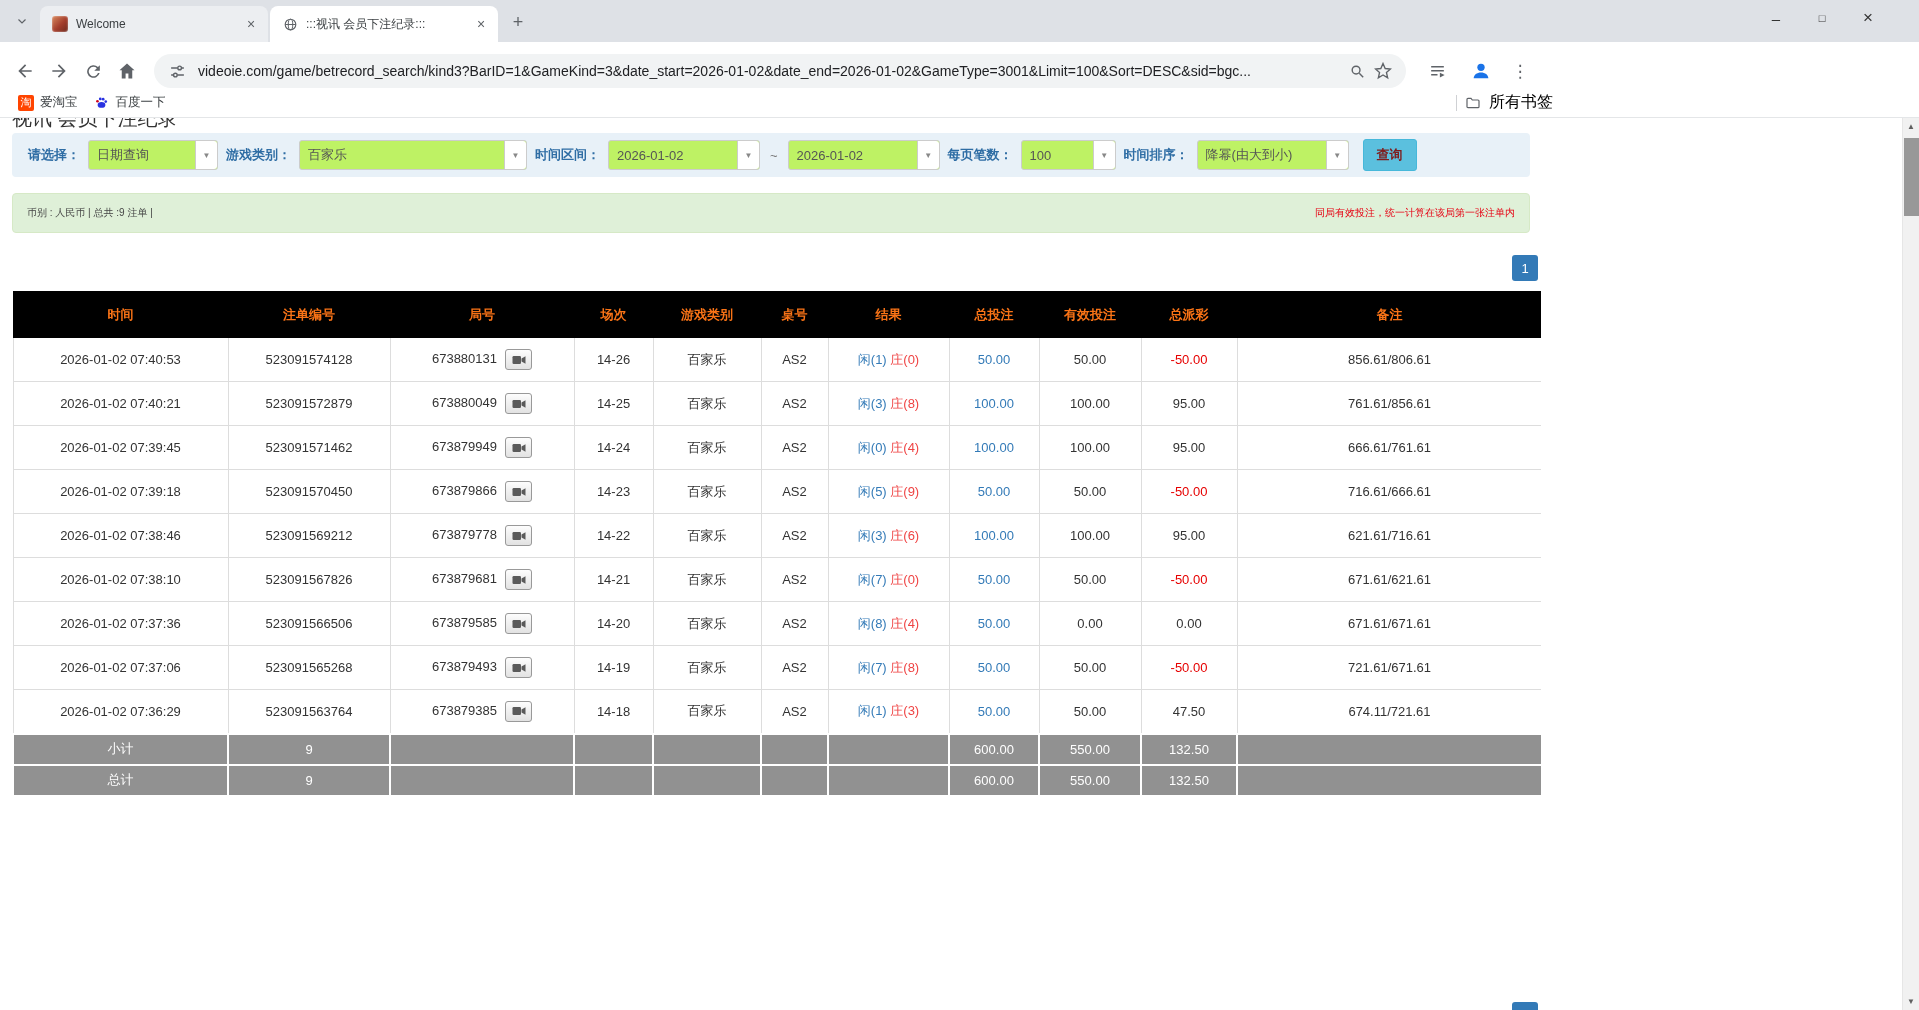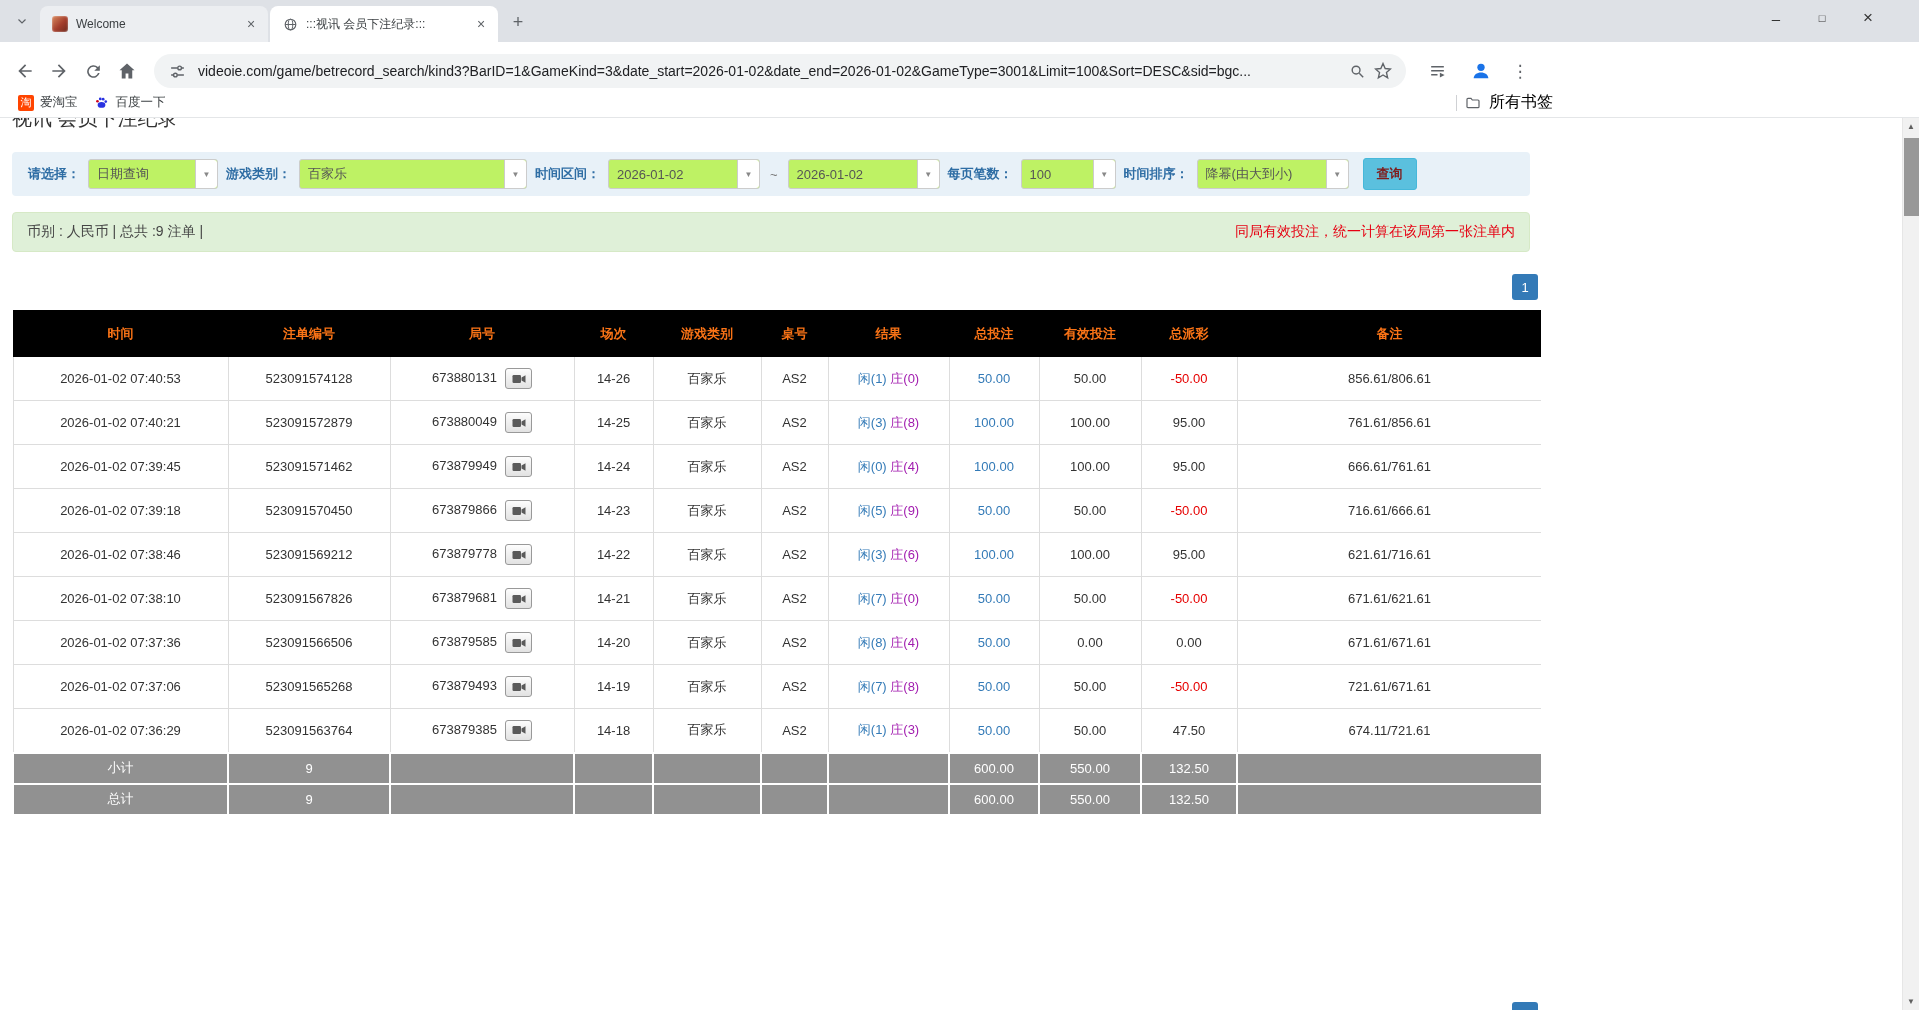--- a/index.html
+++ b/index.html
@@ -52,50 +52,50 @@
   .bm-ico-taobao { width:16px; height:16px; background:#ff4400; border-radius:2px; color:#fff;
     font-size:11px; display:flex; align-items:center; justify-content:center; }
   .bm-right { margin-left:auto; margin-right:356px; display:flex; align-items:center; gap:8px; }
   .bm-divider { width:1px; height:16px; background:#cfd1d4; }
 
   
   .page { position:relative; width:1529px; margin-left:12px; height:892px; overflow:hidden; }
   .title-clip { height:15px; overflow:hidden; }
   .page-title { font-size:20px; line-height:26px; color:#333; margin-top:-13px; white-space:nowrap; }
 
-  .filter-panel { margin-top:19px; margin-right:11px; height:44px; background:#e8f1f8;
+  .filter-panel { margin-right:11px; height:44px; background:#e8f1f8;
     border-radius:4px; display:flex; align-items:center; padding:0 16px; gap:8px; }
   .flabel { color:#2e6da4; font-weight:bold; font-size:13px; white-space:nowrap; }
   .sel { position:relative; height:30px; background:#bef264; border:1px solid #ccc; border-radius:3px;
     display:flex; align-items:center; cursor:pointer; flex:0 0 auto; }
   .sel-val { flex:1; padding:0 8px; font-size:13px; color:#555; white-space:nowrap; overflow:hidden; }
   .sel-btn { width:22px; height:100%; border-left:1px solid #ccc; display:flex; align-items:center;
     justify-content:center; color:#888; font-size:8px; background:#fff; border-radius:0 3px 3px 0; }
   .tilde { color:#777; font-size:13px; padding:0 2px; }
   .btn-query { background:#5bc0de; border:1px solid #46b8da; color:#7f1d1d; font-size:13px;
     font-weight:bold; padding:6px 13px; border-radius:3px; cursor:pointer; margin-left:6px; }
 
   .summary-bar { margin-top:16px; margin-right:11px; height:40px; background:#dff0d8;
     border:1px solid #d6e9c6; border-radius:4px; display:flex; align-items:center;
-    justify-content:space-between; padding:0 14px; font-size:14px;gap:48px; }
+    justify-content:space-between; padding:0 14px; font-size:10px;gap:48px; }
   .summary-left { color:#454545; }
   .summary-right { color:#e60012; }
 
   .pager-top { text-align:right; margin:22px 3px 10px 0; }
   .page-btn { display:inline-flex; width:26px; height:26px; background:#337ab7; color:#fff;
     border-radius:3px; align-items:center; justify-content:center; font-size:13px; cursor:pointer; }
 
   table { border-collapse:collapse; width:1529px; table-layout:fixed; font-size:13px; color:#333; }
   th { background:#000; color:#f97316; height:46px; font-weight:700; border:1px solid #000;
     font-size:13px; }
   td { height:44px; border:1px solid #ddd; text-align:center; background:#fff; overflow:hidden;
     white-space:nowrap; }
   tr.totrow td { background:#919191; color:#fff; border:2px solid #fff; height:31px; }
   .blue { color:#337ab7; }
-  .red { color:#a21caf; }
+  .red { color:#ef4444; }
   a.betlink { color:#337ab7; text-decoration:none; cursor:pointer; }
   td.payout.neg { color:#e60000; }
   .vid-btn { width:27px; height:21px; background:linear-gradient(#fdfdfd,#e2e2e2);
     border:1px solid #999; border-radius:3px; display:inline-flex; align-items:center;
     justify-content:center; vertical-align:middle; margin-left:8px; cursor:pointer; }
 
   .pager-bottom { position:absolute; right:3px; top:884px; }
 
   
   .scrollbar { position:fixed; right:0; top:118px; width:17px; height:892px; background:#f1f1f1;

